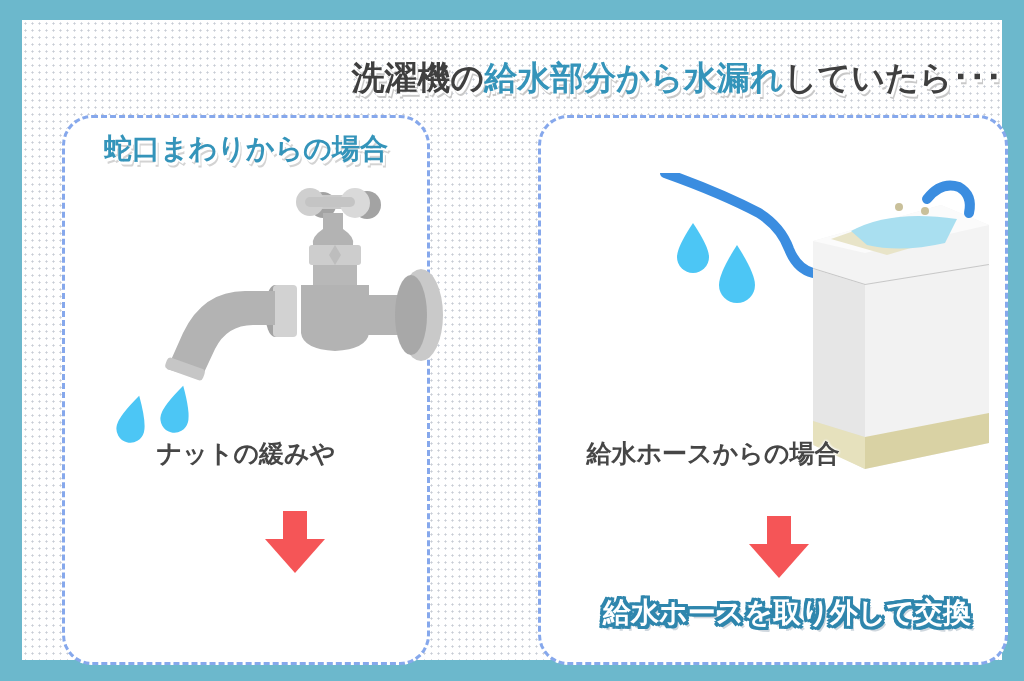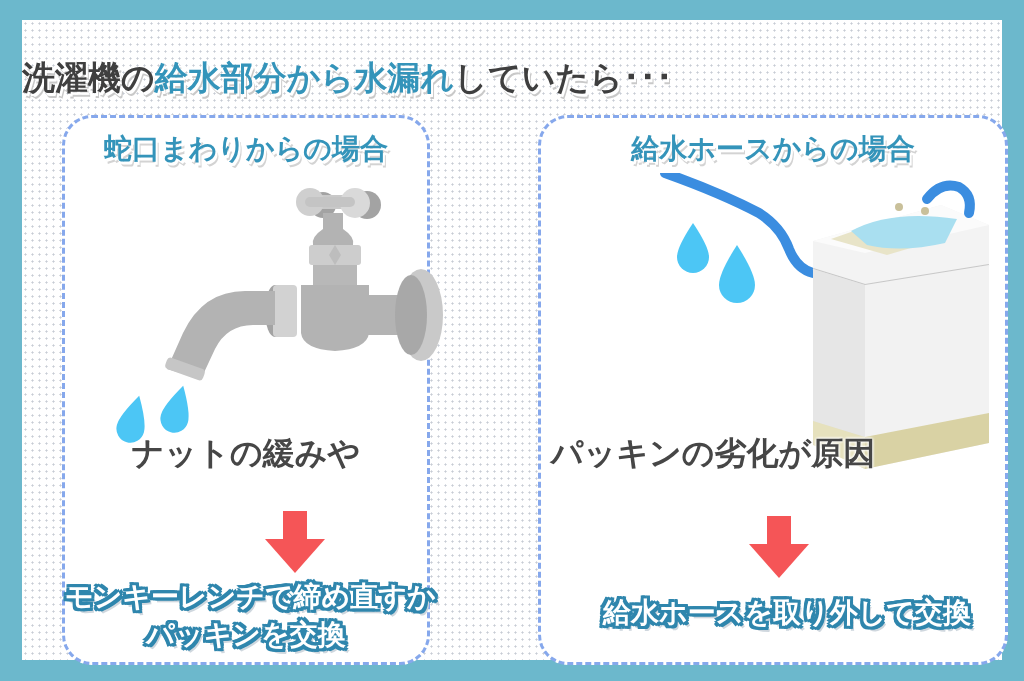--- a/index.html
+++ b/index.html
@@ -12,21 +12,21 @@
   .canvas {
     position: absolute;
     left: 22px; top: 20px; width: 980px; height: 640px;
     background-color: #ffffff;
     background-image: radial-gradient(circle, #c7ccd4 0.9px, transparent 1.2px);
     background-size: 7px 7px;
   }
   .main-title {
     position: absolute;
     left: 0; right: 0; top: 36px;
-    text-align: left;
+    text-align: right;
     font-size: 33px;
     font-weight: bold;
     letter-spacing: 0px;
     color: #3f3f3f;
     text-shadow: 2px 3px 0 #ffffff, 3px 5px 0 #c9c9c9;
     white-space: nowrap;
   }
   .main-title .hl { color: #3494ba; }
   .panel {
     position: absolute;
@@ -46,21 +46,21 @@
     font-weight: bold;
     color: #3494ba;
     text-shadow: 2px 3px 0 #ffffff, 3px 5px 0 #d3d3d3;
     white-space: nowrap;
   }
   .cause {
     position: absolute;
     left: 0; right: 0;
     top: 320px;
     text-align: center;
-    font-size: 32px;
+    font-size: 25px;
     font-weight: bold;
     line-height: 31px;
     color: #464646;
     text-shadow: 0 0 3px #ffffff, 0 0 3px #ffffff, 0 0 3px #ffffff;
   }
   .arrow {
     position: absolute;
     top: 393px;
     width: 60px; height: 64px;
   }
@@ -133,28 +133,23 @@
       <span class="line">ナットの緩みや</span>
     </div>
 
     <div class="arrow" style="left:200px;">
       <svg width="60" height="64" viewBox="0 0 60 64">
         <rect x="18" y="0" width="24" height="30" fill="#f55557"></rect>
         <polygon points="0,28 60,28 30,62" fill="#f55557"></polygon>
       </svg>
     </div>
 
-    <div class="solution">
-      <span class="line">モンキーレンチで締め直すか</span>
-      <span class="line">パッキンを交換</span>
-    </div>
   </div>
 
   <div class="panel right">
-    <div class="panel-title">給水ホースからの場合</div>
 
     <div class="illus" style="left:100px; top:55px;">
       <svg width="360" height="300" viewBox="0 0 360 300">
 
         <path d="M24 0 Q80 20 118 40 Q140 54 148 76 Q156 96 172 100" stroke="#3b8de0" stroke-width="10" fill="none" stroke-linecap="round"></path>
 
         <path d="M52 50 Q36 74 36 84 A16 16 0 0 0 68 84 Q68 74 52 50 Z" fill="#4cc6f5"></path>
         <path d="M96 72 Q78 100 78 112 A18 18 0 0 0 114 112 Q114 100 96 72 Z" fill="#4cc6f5"></path>
 
         <polygon points="172,68 300,32 348,52 348,92 224,112 172,96" fill="#f3f3f3"></polygon>
@@ -173,21 +168,21 @@
         <polygon points="172,96 224,112 224,296 172,270" fill="#ebebeb"></polygon>
         <polygon points="224,112 348,92 348,270 224,296" fill="#f2f2f2"></polygon>
         <polygon points="172,96 224,112 224,296 172,270" fill="#e3e3e3" opacity="0.6"></polygon>
 
         <polygon points="172,248 224,264 224,296 172,272" fill="#e6e1bd"></polygon>
         <polygon points="224,264 348,240 348,270 224,296" fill="#d9d2a4"></polygon>
       </svg>
     </div>
 
     <div class="cause" style="padding-right:120px;">
-      <span class="line">パッキンの劣化が原因</span>
+      <span class="line">給水ホースからの場合</span>
     </div>
 
     <div class="arrow" style="left:208px; top:398px;">
       <svg width="60" height="64" viewBox="0 0 60 64">
         <rect x="18" y="0" width="24" height="30" fill="#f55557"></rect>
         <polygon points="0,28 60,28 30,62" fill="#f55557"></polygon>
       </svg>
     </div>
 
     <div class="solution">

